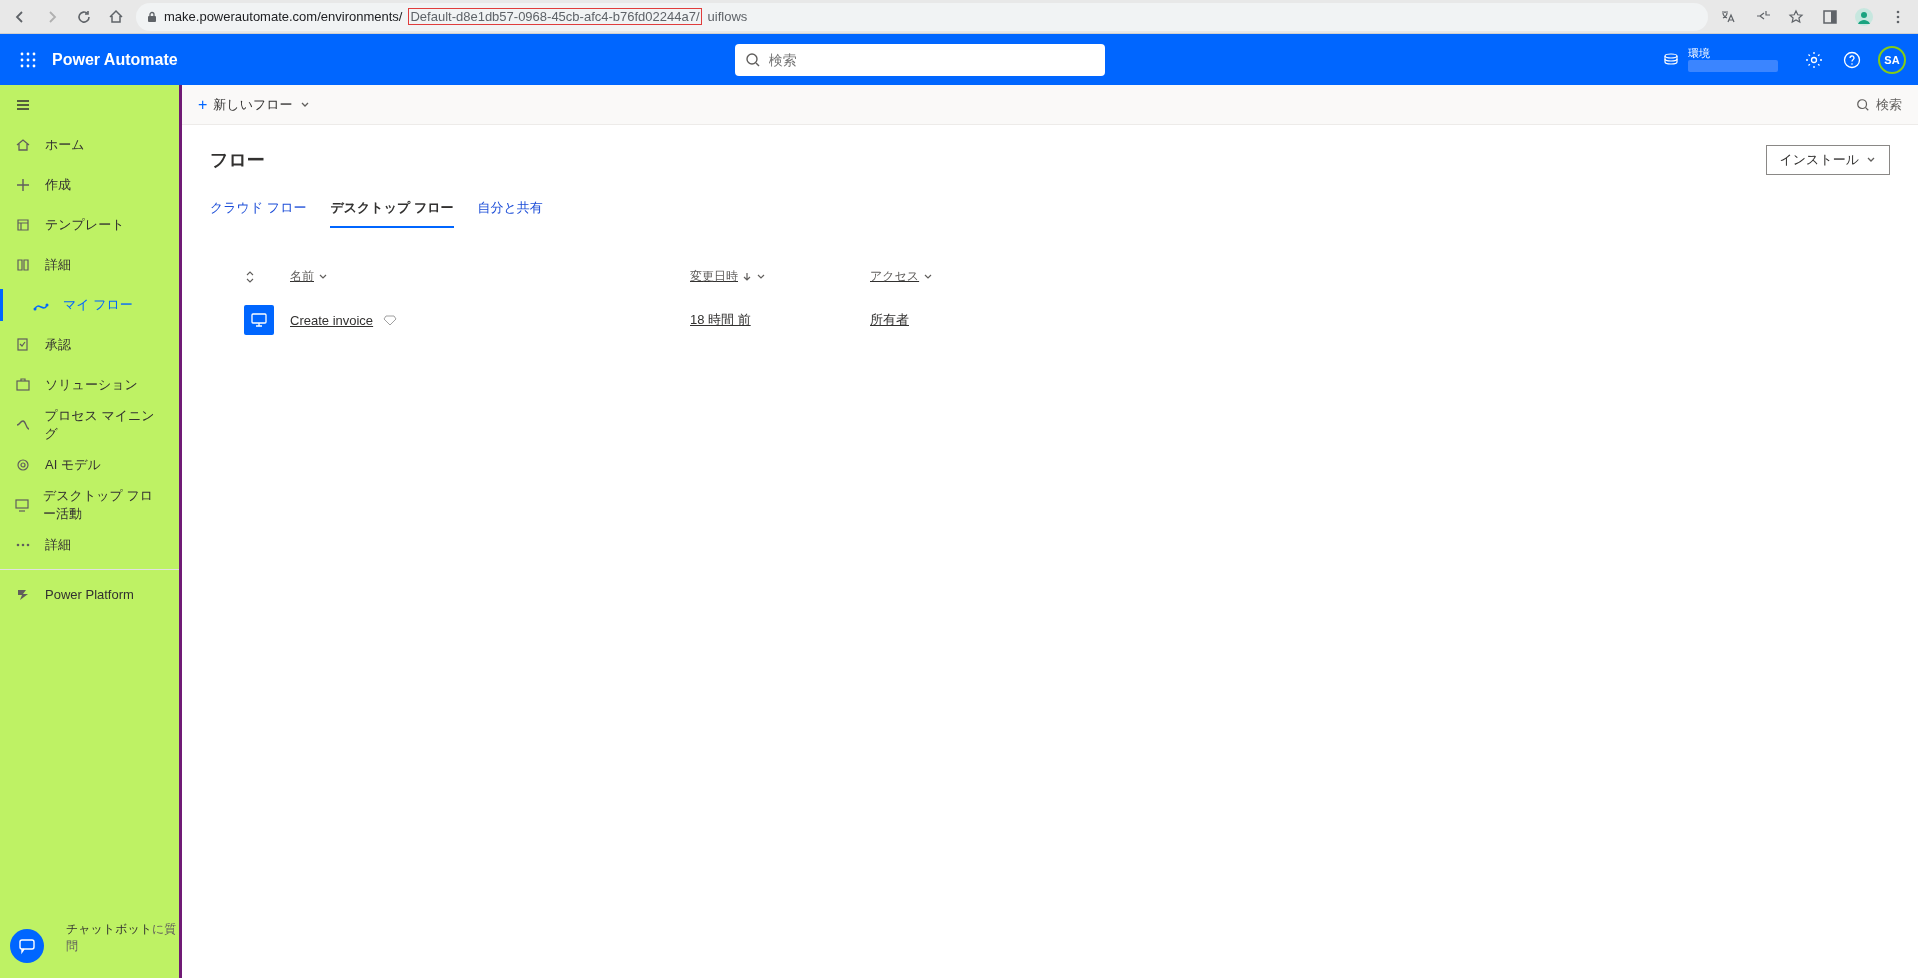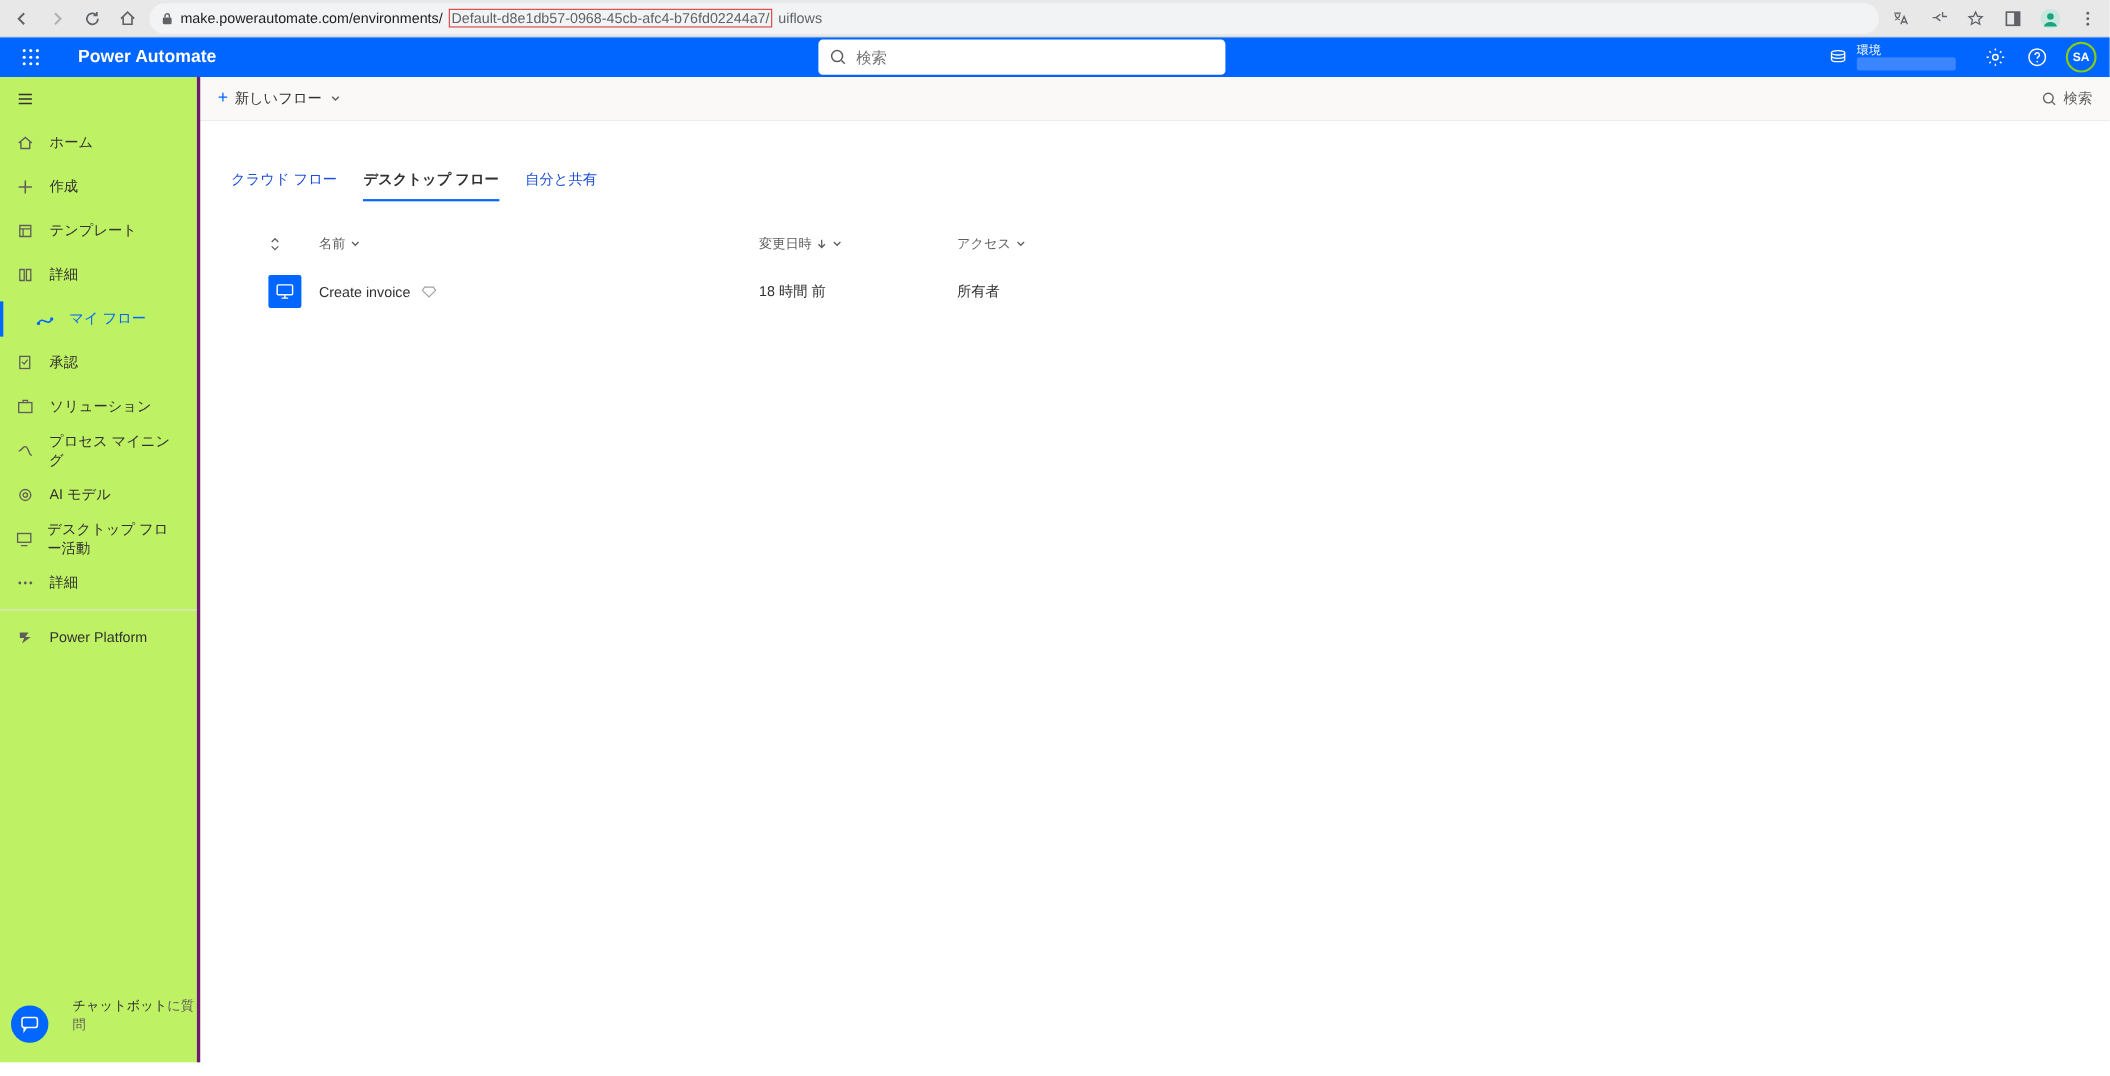--- a/index.html
+++ b/index.html
@@ -7,21 +7,21 @@
 
     
     .browser-chrome { height: 34px; background: #e8e8e8; display: flex; align-items: center; padding: 0 8px; gap: 8px; border-bottom: 1px solid #d0d0d0;}
     .nav-btn { width: 24px; height: 24px; display: flex; align-items: center; justify-content: center; color: #5f6368; border-radius: 50%; cursor: pointer; }
     .addr-bar { flex: 1; background: #f1f3f4; border-radius: 14px; height: 28px; display: flex; align-items: center; padding: 0 10px; font-size: 13px; color: #5f6368; gap: 6px;}
     .addr-highlight { border: 1px solid #e03c3c; padding: 0 1px; color: #5f6368;}
     .addr-dark { color: #202124; }
     .chrome-right { display: flex; gap: 10px; align-items: center; }
 
     
-    .app-header { height: 36px; background: #0066ff; display: flex; align-items: center; color: white; padding: 0 12px; gap: 19px; }
+    .app-header { height: 51px; background: #0066ff; display: flex; align-items: center; color: white; padding: 0 12px; }
     .waffle { width: 32px; height: 32px; display:flex; align-items:center; justify-content:center; cursor:pointer;}
     .app-title { font-size: 16px; font-weight: 600; margin-left: 8px; }
     .header-search { flex: 1; display: flex; justify-content: center; }
     .search-box { width: 370px; height: 32px; background: white; border-radius: 4px; display: flex; align-items: center; padding: 0 10px; color: #605e5c; gap: 8px;}
     .search-box input { border: none; outline: none; flex: 1; font-size: 14px; }
     .header-right { display: flex; align-items: center; gap: 14px; }
     .env-block { display: flex; align-items: center; gap: 8px; margin-right: 10px;}
     .env-text { display: flex; flex-direction: column; font-size: 11px; line-height: 1.1; justify-content: flex-end; }
     .env-sub { background: #3b85ff; color: #3b85ff; border-radius: 2px; width: 90px; height: 12px; }
     .hdr-icon { width: 24px; height: 24px; display:flex; align-items:center; justify-content:center; cursor:pointer;}
@@ -49,21 +49,21 @@
     .content { padding: 20px 28px; }
     .page-title-row { display: flex; justify-content: space-between; align-items: center; }
     .page-title { font-size: 18px; font-weight: 600; }
     .install-btn { border: 1px solid #8a8886; padding: 5px 12px; font-size: 13px; display: flex; align-items: center; gap: 6px; cursor: pointer; background: white;}
 
     .tabs { display: flex; gap: 24px; margin-top: 18px; border-bottom: 1px solid transparent; font-size: 13px;}
     .tab { padding: 6px 0 10px; color: #1d4ed8; cursor: pointer; position: relative;}
     .tab.active { color: #323130; font-weight: 600; }
     .tab.active::after { content:""; position:absolute; left:0; right:0; bottom: -1px; height: 2px; background: #0066ff; }
 
-    .table { margin-top: 24px; }
+    .table { margin-top: 34px; text-decoration: underline; }
     .thead { display: grid; grid-template-columns: 80px 400px 180px 200px; font-size: 12px; color: #605e5c; padding: 6px 0;}
     .th { display: flex; align-items: center; gap: 4px; cursor:pointer;}
     .trow { display: grid; grid-template-columns: 80px 400px 180px 200px; align-items: center; padding: 14px 0; font-size: 13px;}
     .flow-icon { width: 30px; height: 30px; background: #0066ff; border-radius: 2px; display:flex; align-items:center; justify-content:center; margin-left: 34px;}
     .flow-name { display:flex; align-items:center; gap: 10px; color: #323130;}
     .prem-badge { color: #a0a0a0; }
 
     svg { display:block; }
   </style>
 </head>
@@ -330,20 +330,29 @@
       <div class="cmd-search">
         <svg width="14" height="14" viewBox="0 0 16 16">
             <circle cx="7" cy="7" r="5" stroke="#605e5c" stroke-width="1.4" fill="none"></circle>
             <path d="M11 11l3 3" stroke="#605e5c" stroke-width="1.4"></path>
           </svg>
         <span>検索</span>
       </div>
     </div>
 
     <div class="content">
+      <div class="page-title-row">
+        <div class="page-title">フロー</div>
+        <div class="install-btn">
+          <span>インストール</span>
+          <svg width="12" height="12" viewBox="0 0 12 12">
+              <path d="M3 4l3 3 3-3" stroke="#605e5c" stroke-width="1.3" fill="none"></path>
+            </svg>
+        </div>
+      </div>
 
       <div class="tabs">
         <div class="tab">クラウド フロー</div>
         <div class="tab active">デスクトップ フロー</div>
         <div class="tab">自分と共有</div>
       </div>
 
       <div class="table">
         <div class="thead">
           <div class="th" style="justify-content:center;">

